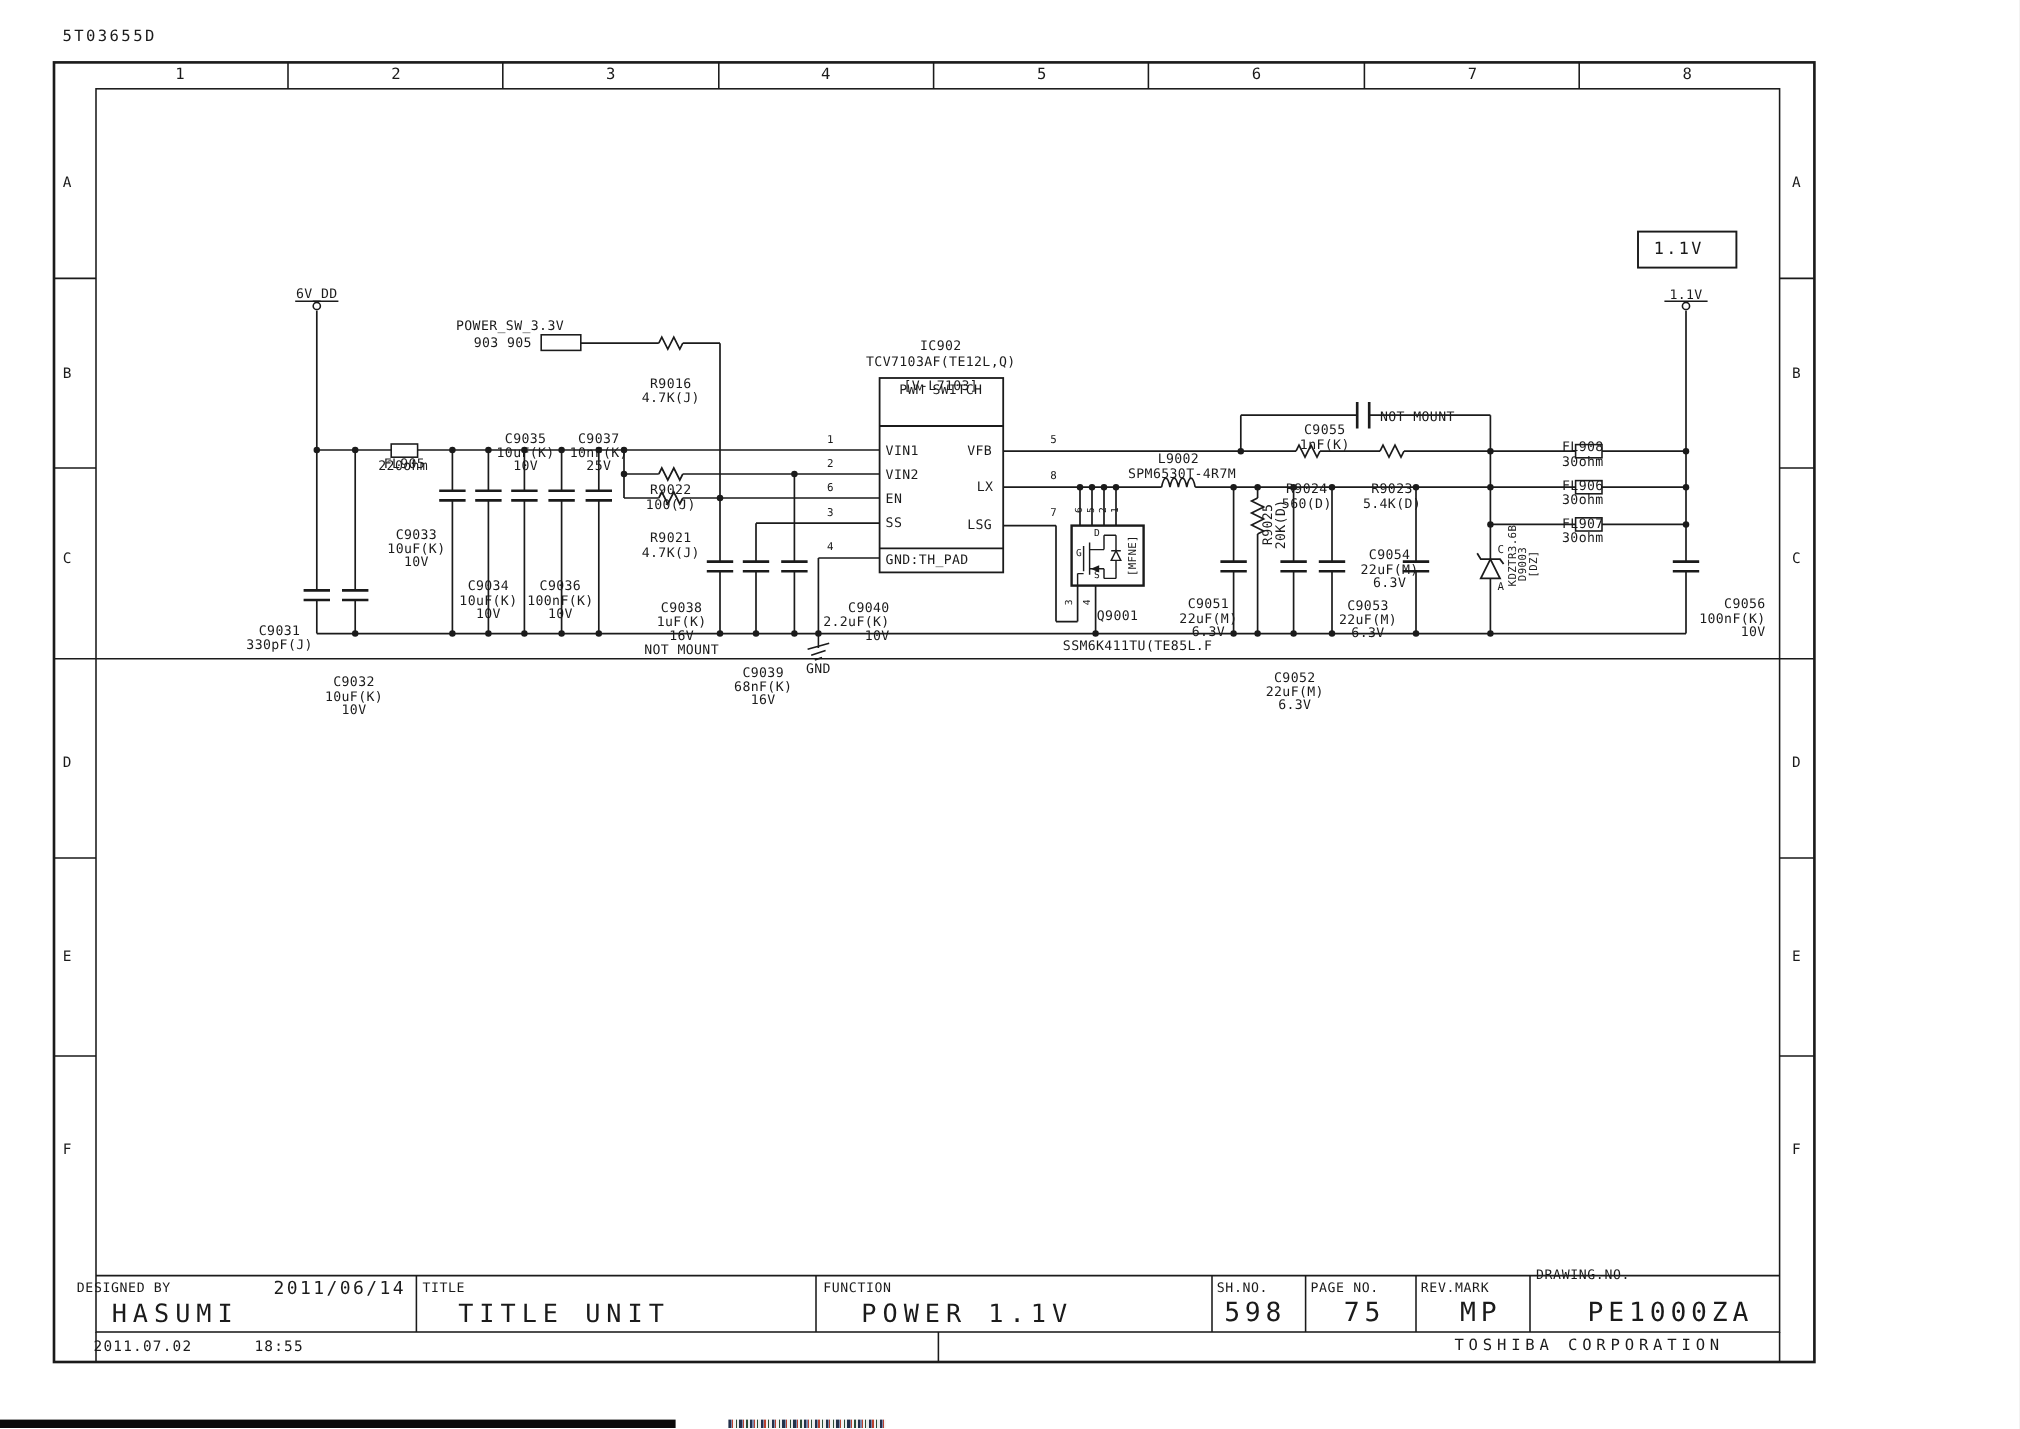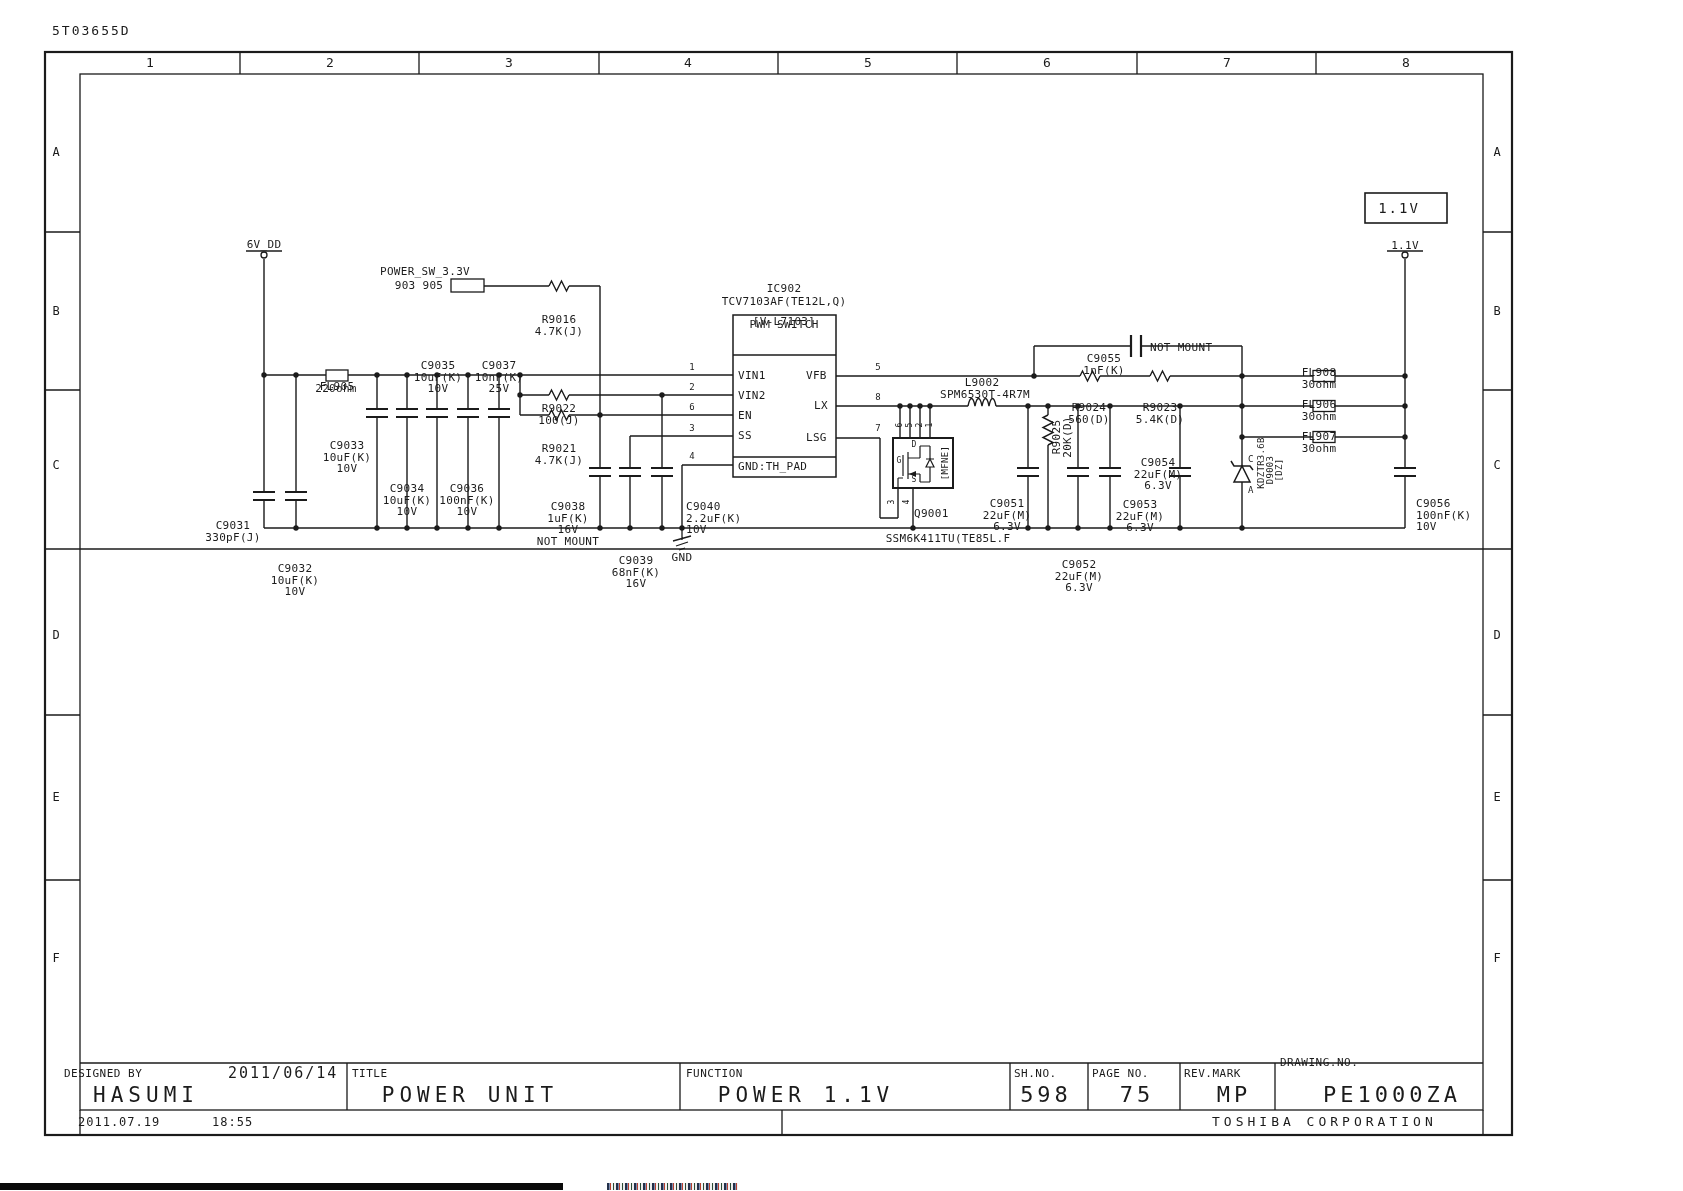--- a/index.html
+++ b/index.html
@@ -9,21 +9,21 @@
   
   .t{position:absolute;font:11px/1.1 "DejaVu Sans Mono", monospace;letter-spacing:.3px;
      color:#1b1b1b;white-space:pre;transform:translateX(-50%)}
   .t.al{transform:none;text-align:left}
   .t.r90{transform:translate(-50%,-50%) rotate(-90deg)}
   .t.sm{font-size:9px}
   .t.xs{font-size:8px;letter-spacing:0}
   
   .blk{position:absolute;font:11px/1.05 "DejaVu Sans Mono", monospace;letter-spacing:.3px;
        color:#1b1b1b;text-align:center;transform:translateX(-50%);white-space:pre}
-  .blk.al{transform:none;text-align:left}
+  .blk.al{transform:none;text-align:right}
   .blk span{display:block}
   
   .coltxt{position:absolute;font:13px/1 "DejaVu Sans Mono", monospace;transform:translateX(-50%)}
   .rowtxt{position:absolute;font:12px/1 "DejaVu Sans Mono", monospace;transform:translateX(-50%)}
   .doccode{position:absolute;left:52px;top:24px;font:13px/1 "DejaVu Sans Mono", monospace;letter-spacing:2px}
   
   .tb-lab{position:absolute;font:11px/1 "DejaVu Sans Mono", monospace;letter-spacing:.5px}
   .tb-big{position:absolute;font:21px/1 "DejaVu Sans Mono", monospace;letter-spacing:5px;transform:translateX(-50%)}
   .tb-date{position:absolute;font:15px/1 "DejaVu Sans Mono", monospace;letter-spacing:2px}
   .tb-num{position:absolute;font:22px/1 "DejaVu Sans Mono", monospace;letter-spacing:4px;transform:translateX(-50%)}
@@ -350,30 +350,30 @@
   <div class="blk" style="left:1104px;top:330px">
     <span>C9055</span><span>1nF(K)</span></div>
   <div class="t al" style="left:1150px;top:342px">NOT MOUNT</div>
   <div class="blk al" style="left:1416px;top:475px">
     <span>C9056</span><span>100nF(K)</span><span>10V</span></div>
 
   <div class="tb-lab" style="left:64px;top:1068px">DESIGNED BY</div>
   <div class="tb-date" style="left:228px;top:1066px">2011/06/14</div>
   <div class="tb-big" style="left:146px;top:1085px">HASUMI</div>
   <div class="tb-lab" style="left:352px;top:1068px">TITLE</div>
-  <div class="tb-big" style="left:470px;top:1085px">POWER UNIT</div>
+  <div class="tb-big" style="left:470px;top:1085px">TITLE UNIT</div>
   <div class="tb-lab" style="left:686px;top:1068px">FUNCTION</div>
   <div class="tb-big" style="left:806px;top:1085px">POWER 1.1V</div>
   <div class="tb-lab" style="left:1014px;top:1068px">SH.NO.</div>
   <div class="tb-num" style="left:1046px;top:1084px">598</div>
   <div class="tb-lab" style="left:1092px;top:1068px">PAGE NO.</div>
   <div class="tb-num" style="left:1137px;top:1084px">75</div>
   <div class="tb-lab" style="left:1184px;top:1068px">REV.MARK</div>
   <div class="tb-num" style="left:1234px;top:1084px">MP</div>
   <div class="tb-lab" style="left:1280px;top:1057px">DRAWING.NO.</div>
   <div class="tb-num" style="left:1392px;top:1084px">PE1000ZA</div>
   <div class="toshiba" style="left:1212px;top:1115px">TOSHIBA CORPORATION</div>
-  <div class="tb-small" style="left:78px;top:1116px">2011.07.19</div>
+  <div class="tb-small" style="left:78px;top:1116px">2011.07.02</div>
   <div class="tb-small" style="left:212px;top:1116px">18:55</div>
 
   <div class="artifact-bar"></div>
   <div class="artifact-noise"></div>
 </div>
 
 </body></html>

